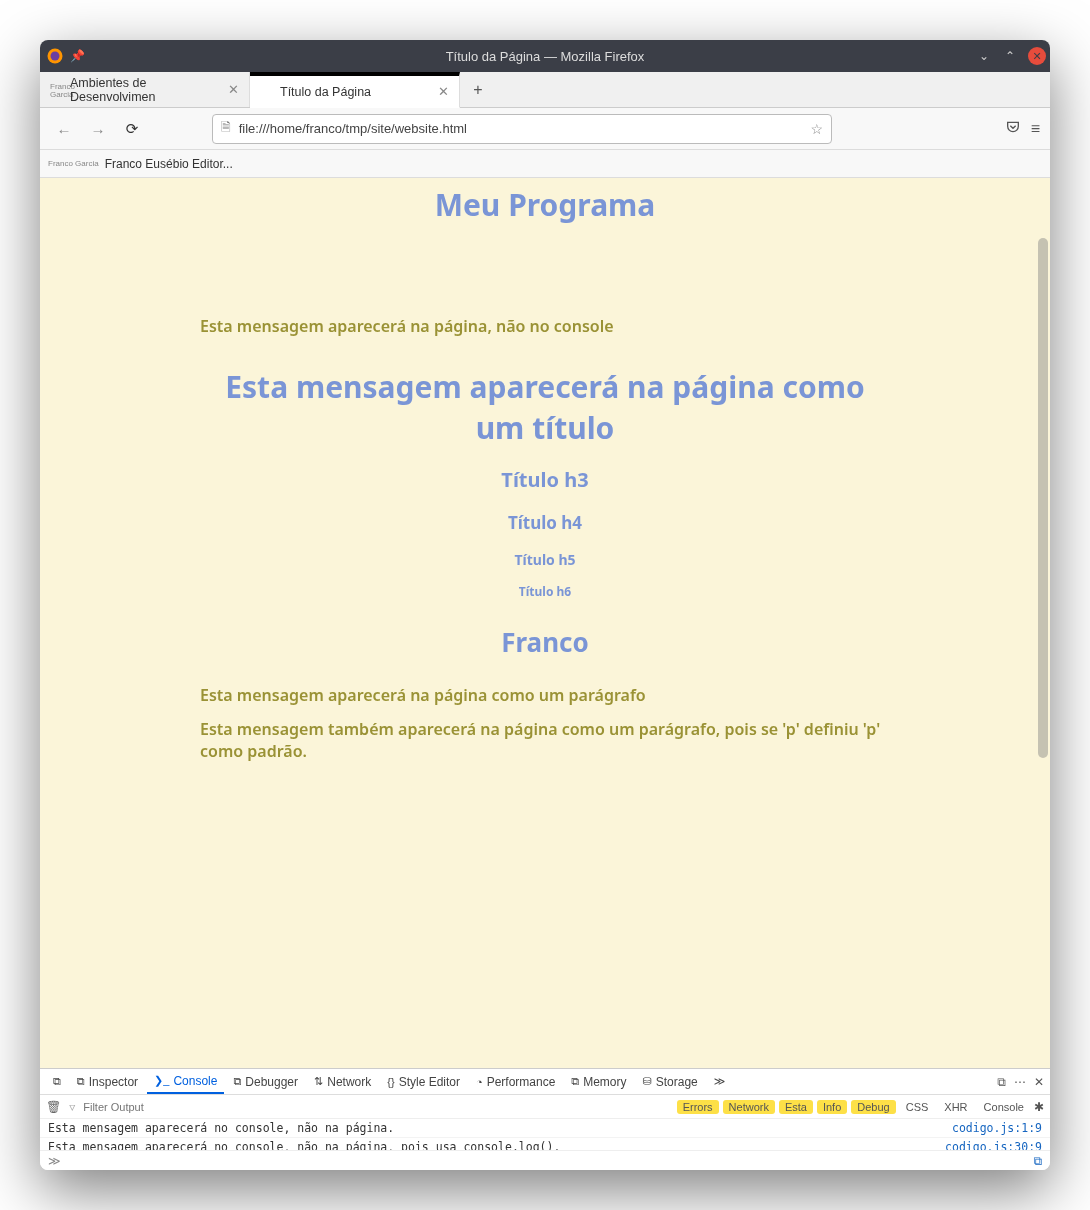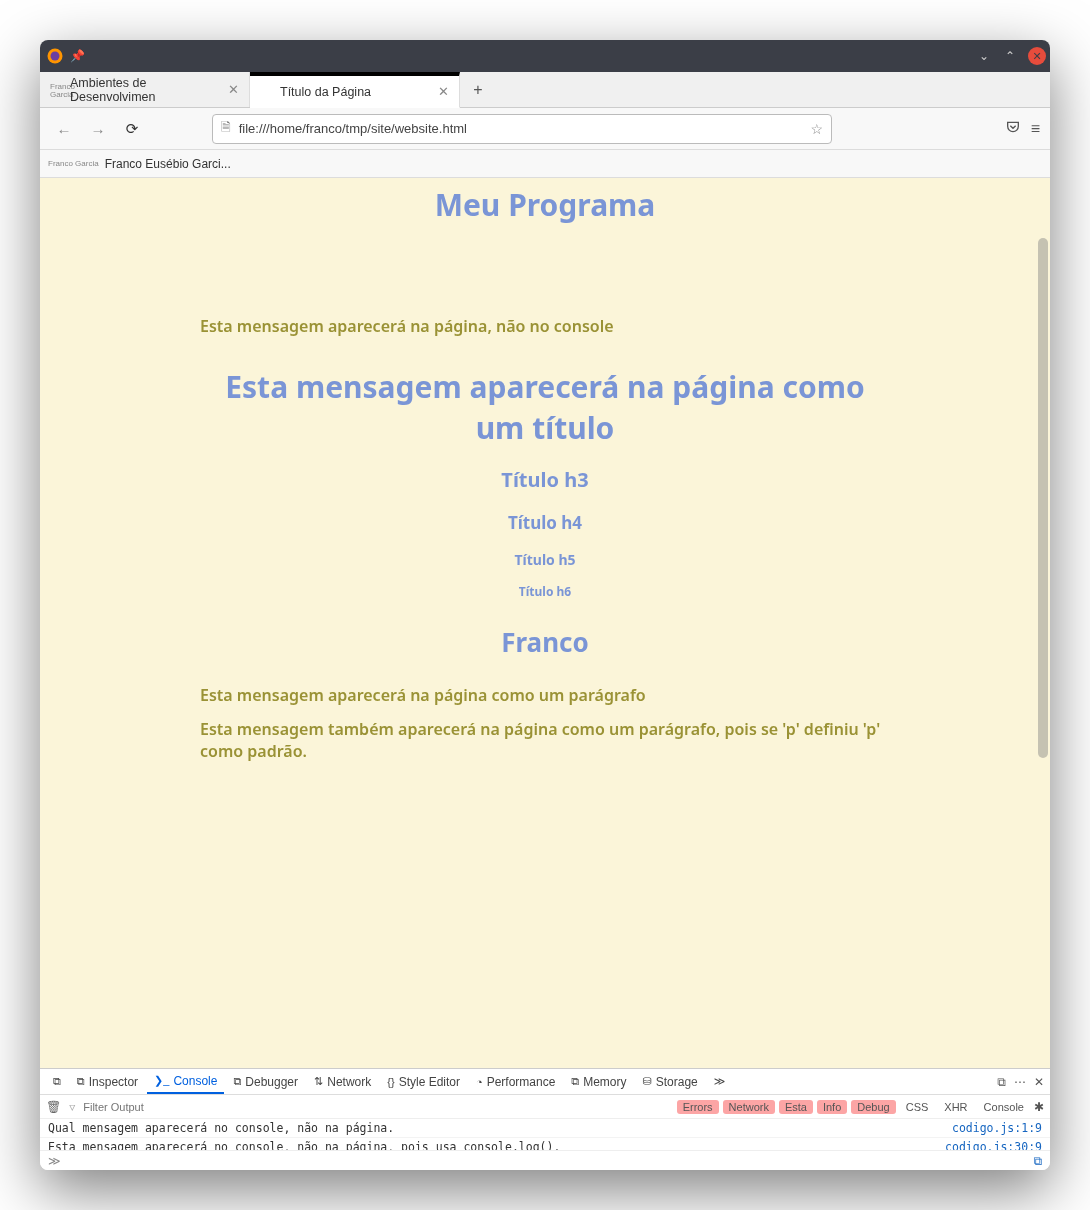--- a/index.html
+++ b/index.html
@@ -103,21 +103,21 @@
   
   .devtools { height:102px; border-top:1px solid #ccc; background:#fff; font-size:12px; color:#333; display:flex; flex-direction:column;}
   .dt-tabs { height:26px; display:flex; align-items:center; border-bottom:1px solid #ddd; padding:0 6px; gap:2px;}
   .dt-tab { display:flex; align-items:center; gap:4px; padding:0 7px; height:100%; color:#444; font-size:12px;}
   .dt-tab.active { color:#0060df; border-bottom:2px solid #0060df; font-weight:500;}
   .dt-tab .ico { font-size:11px;}
   .dt-tabs-right { margin-left:auto; display:flex; gap:8px; align-items:center; color:#555;}
   .dt-filter { height:24px; display:flex; align-items:center; border-bottom:1px solid #eee; padding:0 6px; gap:8px;}
   .dt-filter input { flex:0 1 220px; border:none; font-size:11px; color:#888; outline:none;}
   .dt-chips { margin-left:auto; display:flex; gap:4px; align-items:center;}
-  .chip { background:#fca5a5; border-radius:3px; padding:1px 6px; font-size:11px; color:#555;}
+  .chip { background:#fde047; border-radius:3px; padding:1px 6px; font-size:11px; color:#555;}
   .chip.plain { background:none;}
   .dt-log { flex:1; overflow:hidden; font-family: Menlo, Consolas, monospace; font-size:11.5px;}
   .dt-row { display:flex; padding:2px 8px; border-bottom:1px solid #f3f3f3;}
   .dt-row .msg { color:#333;}
   .dt-row .src { margin-left:auto; color:#1565c0;}
   .dt-input { height:20px; display:flex; align-items:center; padding:0 8px; color:#888; border-top:1px solid #eee;}
   .dt-input .side { margin-left:auto; color:#1565c0;}
   .trash { color:#666; }
 </style>
 </head>
@@ -128,20 +128,21 @@
   <div class="titlebar">
     <div class="titlebar-left">
       <span class="ff-logo">
         <svg viewBox="0 0 24 24" width="18" height="18">
             <circle cx="12" cy="12" r="10" fill="#ff9500"></circle>
             <circle cx="12" cy="12" r="6" fill="#6b3fa0"></circle>
           </svg>
       </span>
       <span class="pin-icon">📌</span>
     </div>
+    <div class="titlebar-title">Título da Página — Mozilla Firefox</div>
     <div class="titlebar-right">
       <span class="win-btn">⌄</span>
       <span class="win-btn">⌃</span>
       <span class="win-btn win-close">✕</span>
     </div>
   </div>
 
   <div class="tabs-row">
     <div class="tab">
       <span class="favicon">Franco Garcia</span>
@@ -170,21 +171,21 @@
         <svg width="16" height="16" viewBox="0 0 24 24">
             <path fill="none" stroke="#555" stroke-width="2" d="M4 5h16v6a8 8 0 0 1-16 0V5z M8 10l4 4 4-4"></path>
           </svg>
       </span>
       <span>≡</span>
     </div>
   </div>
 
   <div class="bookmarks">
     <span class="favicon">Franco Garcia</span>
-    <span>Franco Eusébio Garci...</span>
+    <span>Franco Eusébio Editor...</span>
   </div>
 
   <div class="page-wrap">
     <div class="page-scroll">
       <div class="page-content">
         <h1 class="h-title">Meu Programa</h1>
         <p>Esta mensagem aparecerá na página, não no console</p>
         <div class="h-title hh1">Esta mensagem aparecerá na página como um título</div>
         <div class="h-title hh3">Título h3</div>
         <div class="h-title hh4">Título h4</div>
@@ -255,21 +256,21 @@
         <span class="chip">Info</span>
         <span class="chip">Debug</span>
         <span class="chip plain">CSS</span>
         <span class="chip plain">XHR</span>
         <span class="chip plain">Console</span>
         <span style="color:#555;">✱</span>
       </div>
     </div>
     <div class="dt-log">
       <div class="dt-row">
-        <span class="msg">Qual mensagem aparecerá no console, não na página.</span>
+        <span class="msg">Esta mensagem aparecerá no console, não na página.</span>
         <span class="src">codigo.js:1:9</span>
       </div>
       <div class="dt-row">
         <span class="msg">Esta mensagem aparecerá no console, não na página, pois usa console.log().</span>
         <span class="src">codigo.js:30:9</span>
       </div>
     </div>
     <div class="dt-input">
       <span>≫</span>
       <span class="side">⧉</span>

